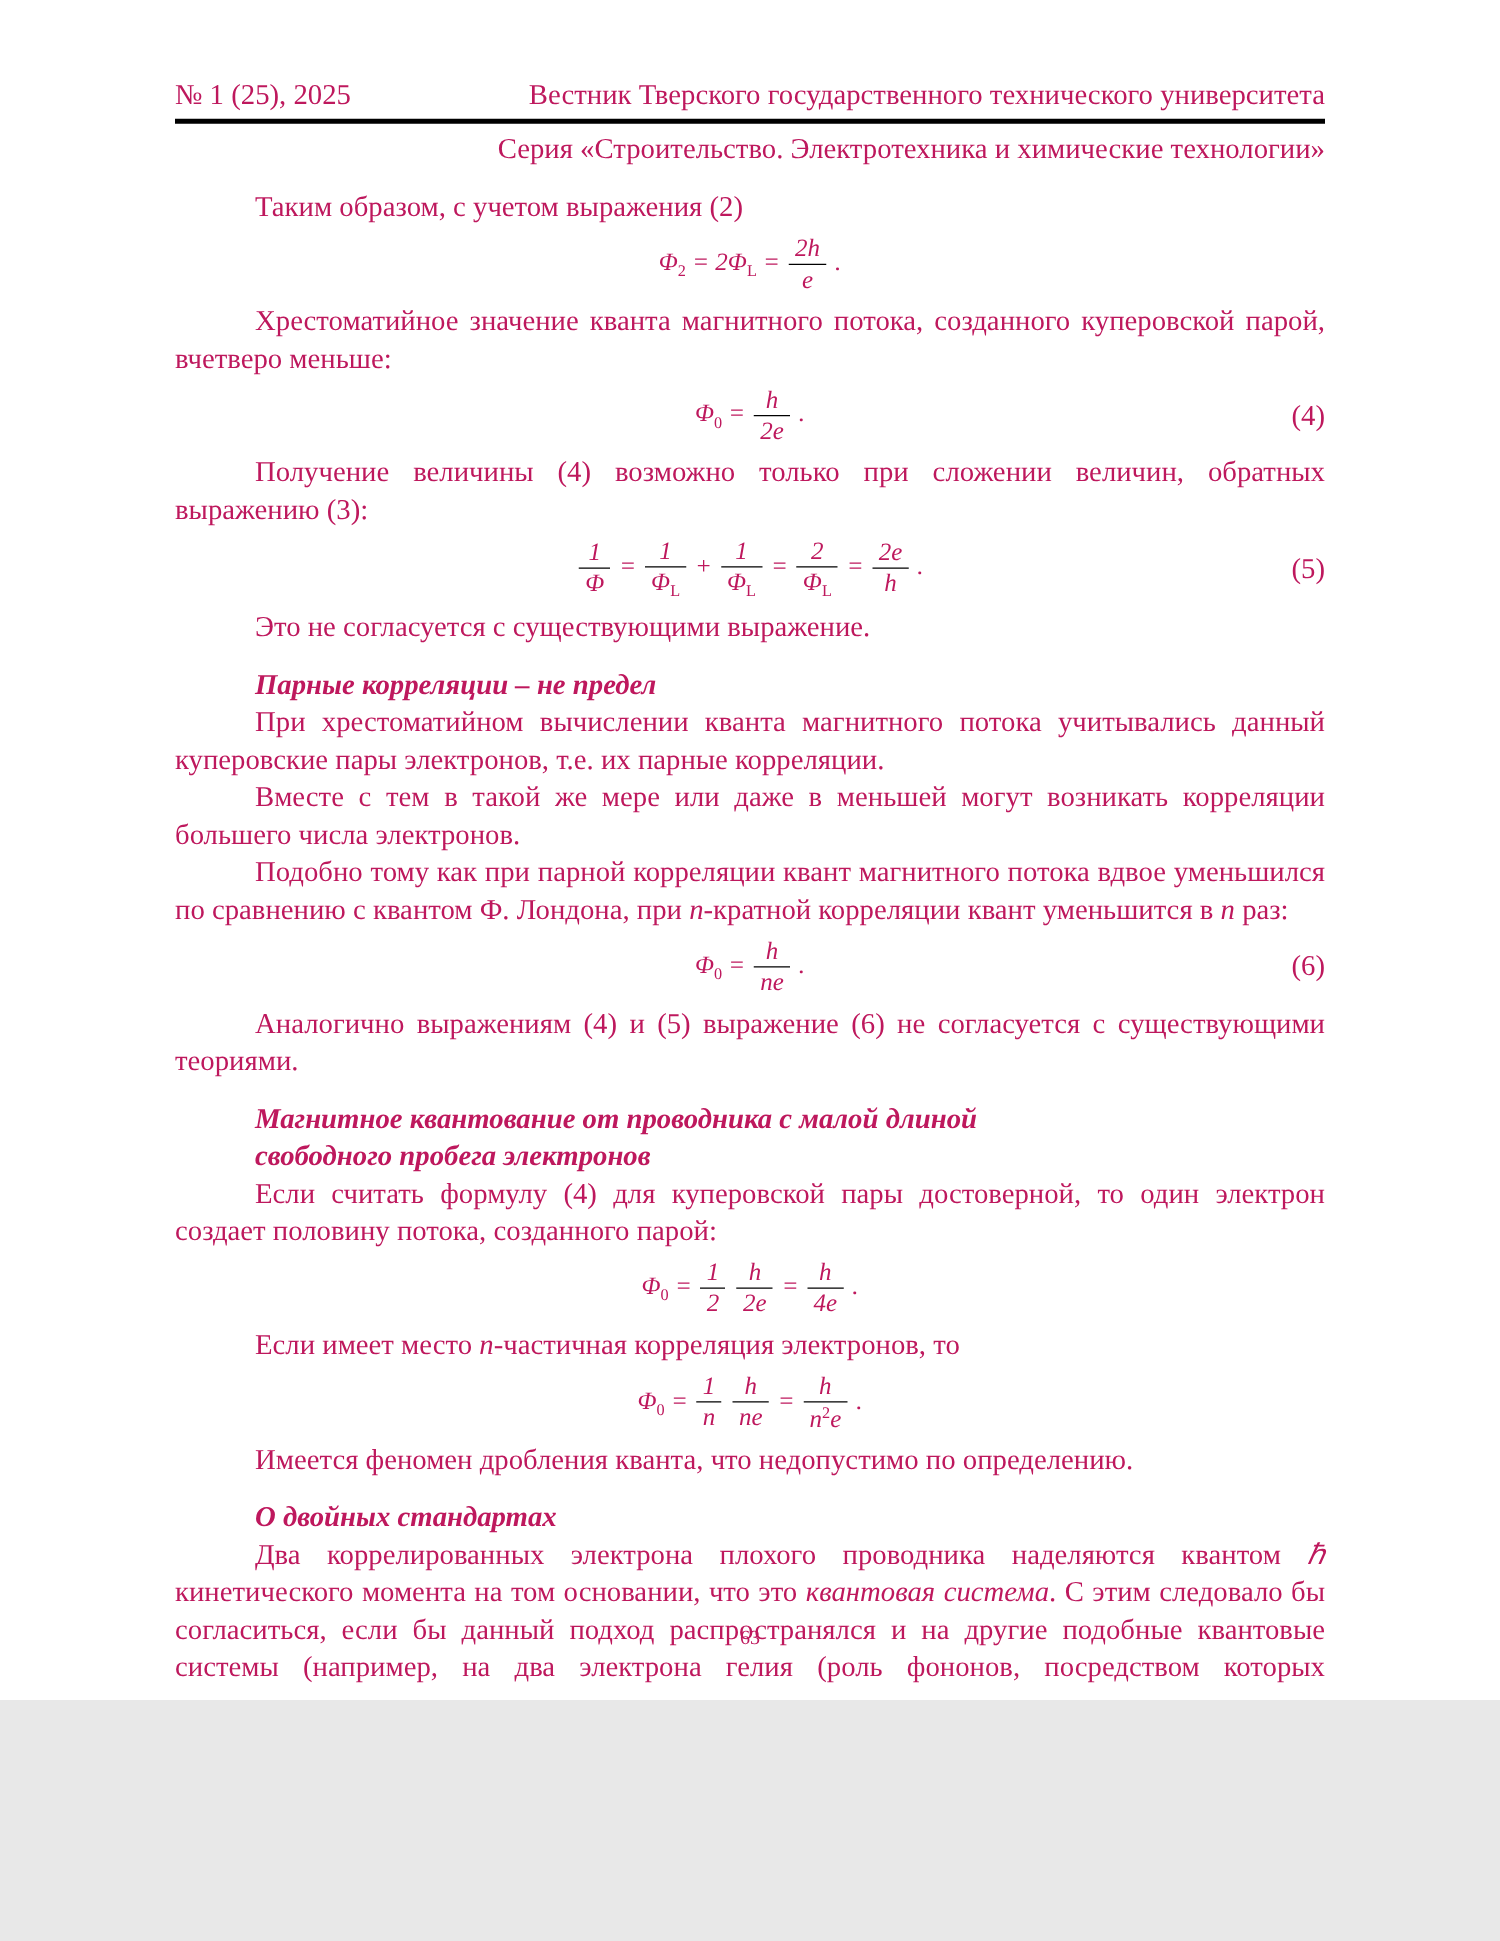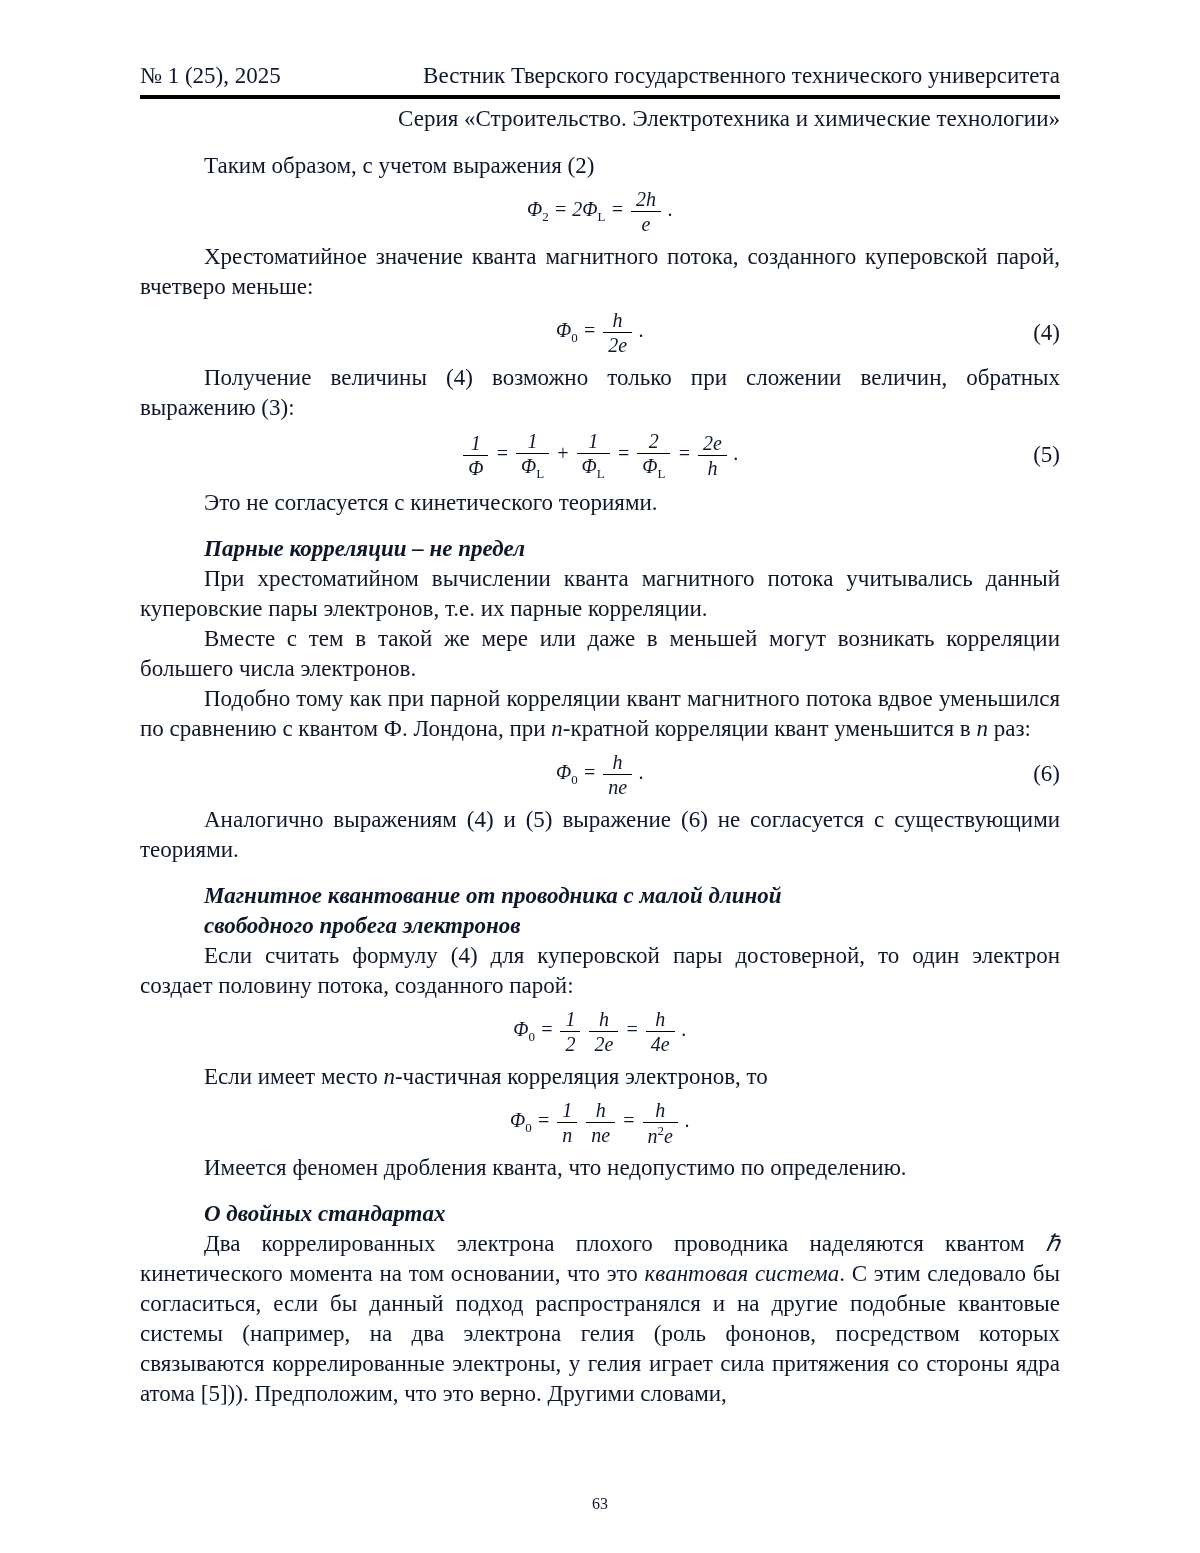--- a/index.html
+++ b/index.html
@@ -1,25 +1,25 @@
 <!DOCTYPE html>
 <html><head>
 <meta charset="utf-8">
 <style>
   html, body { margin: 0; padding: 0; background: #e8e8e8; }
   .page {
     width: 1200px;
-    height: 1553px;
+    height: 1360px;
     margin: 0 auto;
     background: #ffffff;
     box-sizing: border-box;
     padding: 62px 140px 0 140px;
     font-family: "Liberation Serif", serif;
     font-size: 23px;
-    color: #0f172a;
+    color: #be185d;
     position: relative;
     overflow: hidden;
   }
   .header-row {
     display: flex;
     justify-content: space-between;
     align-items: baseline;
     line-height: 28px;
   }
   .header-rule {
@@ -123,21 +123,21 @@
       <span class="eq-number">(4)</span>
     </div>
 
     <p class="para">Получение величины (4) возможно только при сложении величин, обратных выражению (3):</p>
 
     <div class="formula-row">
       <span class="formula"><span class="frac"><span class="num">1</span><span class="den">Φ</span></span><span class="ftext"> = </span><span class="frac"><span class="num">1</span><span class="den">Φ<sub>L</sub></span></span><span class="ftext"> + </span><span class="frac"><span class="num">1</span><span class="den">Φ<sub>L</sub></span></span><span class="ftext"> = </span><span class="frac"><span class="num">2</span><span class="den">Φ<sub>L</sub></span></span><span class="ftext"> = </span><span class="frac"><span class="num">2e</span><span class="den">h</span></span><span class="ftext"> .</span></span>
       <span class="eq-number">(5)</span>
     </div>
 
-    <p class="para">Это не согласуется с кинетического теориями.</p>
+    <p class="para">Это не согласуется с существующими выражение.</p>
 
     <div class="heading">Парные корреляции – не предел</div>
 
     <p class="para">При хрестоматийном вычислении кванта магнитного потока учитывались данный куперовские пары электронов, т.е. их парные корреляции.</p>
 
     <p class="para">Вместе с тем в такой же мере или даже в меньшей могут возникать корреляции большего числа электронов.</p>
 
     <p class="para"><span>Подобно тому как при парной корреляции квант магнитного потока вдвое уменьшился по сравнению с квантом Ф. Лондона, при </span><span class="it">n</span><span>-кратной корреляции квант уменьшится в </span><span class="it">n</span><span> раз:</span></p>
 
     <div class="formula-row">

